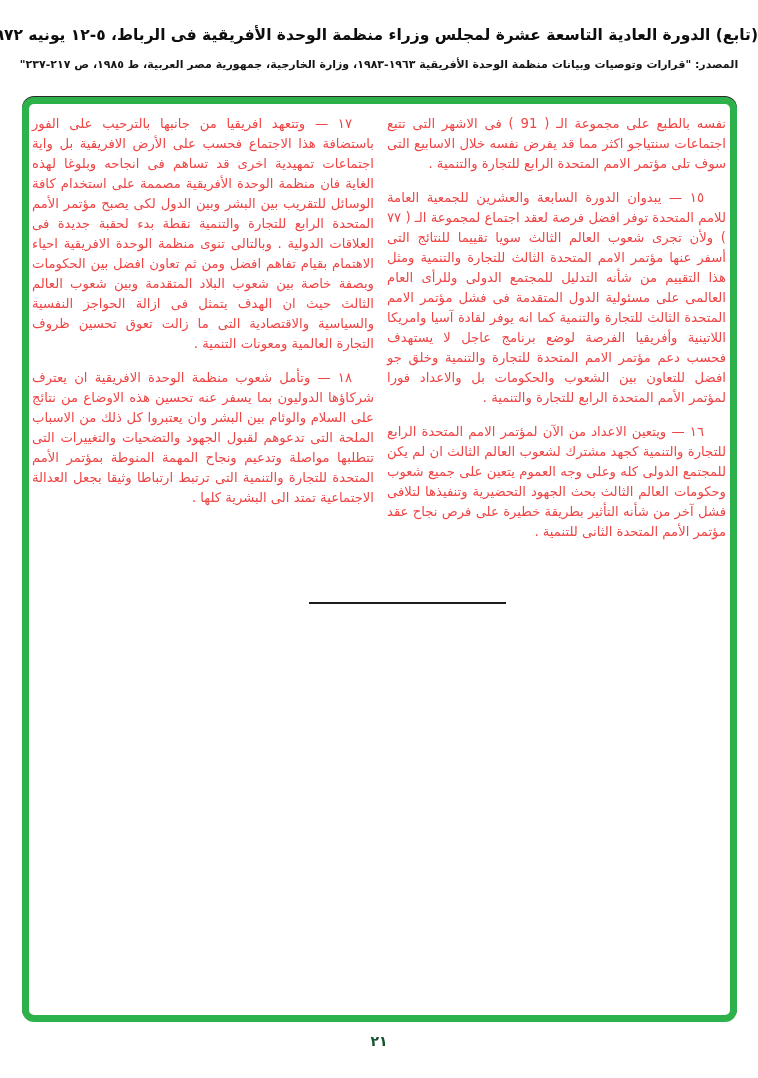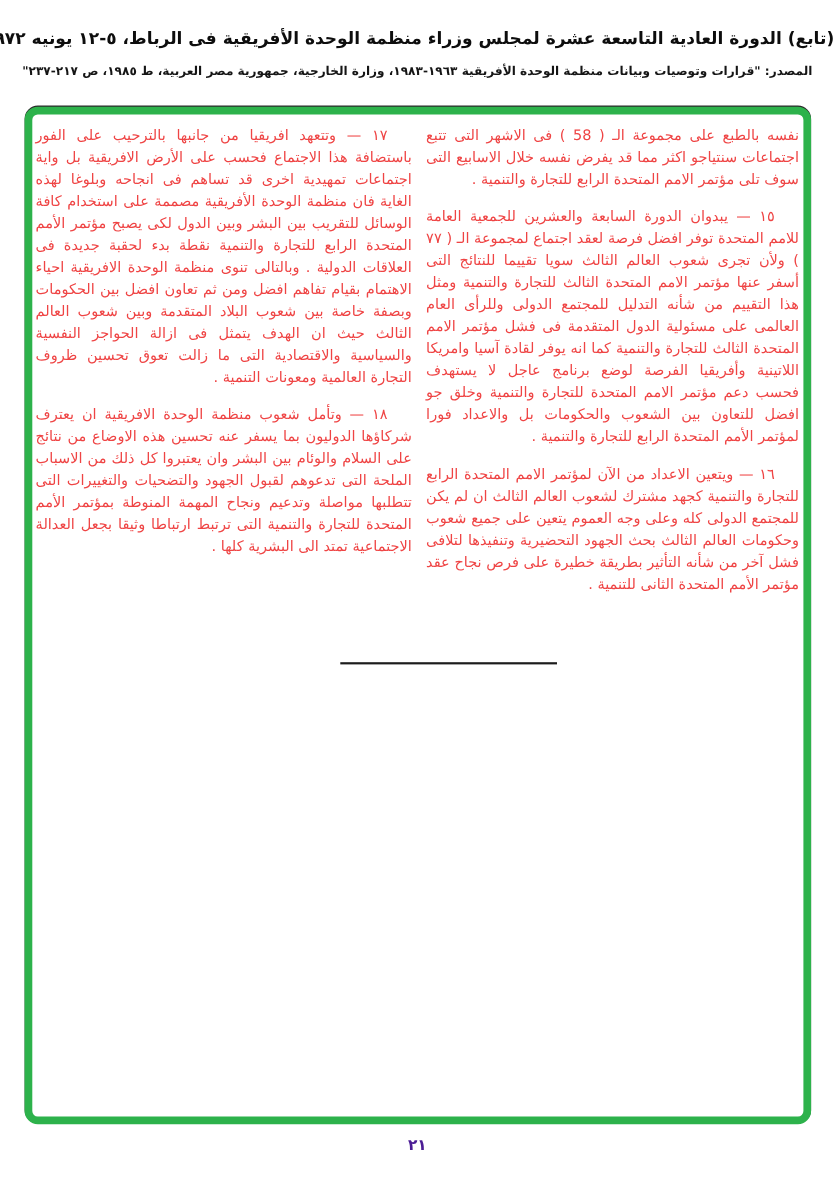--- a/index.html
+++ b/index.html
@@ -84,37 +84,37 @@
     background: #1c1c1c;
   }
   .page-number {
     position: absolute;
     top: 1033px;
     left: 0;
     width: 758px;
     text-align: center;
     font-weight: bold;
     font-size: 14px;
-    color: #4c1d95;
+    color: #14532d;
     letter-spacing: 3px;
   }
 </style>
 </head>
 <body>
 
 <div class="page">
 
   <div class="doc-title">(تابع) الدورة العادية التاسعة عشرة لمجلس وزراء منظمة الوحدة الأفريقية فى الرباط، ٥-١٢ يونيه ١٩٧٢</div>
 
   <div class="doc-source">المصدر: "قرارات وتوصيات وبيانات منظمة الوحدة الأفريقية ١٩٦٣-١٩٨٣، وزارة الخارجية، جمهورية مصر العربية، ط ١٩٨٥، ص ٢١٧-٢٣٧"</div>
 
   <div class="frame" style="border-color: rgb(45, 178, 75);">
 
     <div class="col col-right">
-      <p>نفسه بالطبع على مجموعة الـ ( 58 ) فى الاشهر التى تتبع اجتماعات سنتياجو اكثر مما قد يفرض نفسه خلال الاسابيع التى سوف تلى مؤتمر الامم المتحدة الرابع للتجارة والتنمية .</p>
+      <p>نفسه بالطبع على مجموعة الـ ( 91 ) فى الاشهر التى تتبع اجتماعات سنتياجو اكثر مما قد يفرض نفسه خلال الاسابيع التى سوف تلى مؤتمر الامم المتحدة الرابع للتجارة والتنمية .</p>
       <p class="indent">١٥ — يبدوان الدورة السابعة والعشرين للجمعية العامة للامم المتحدة توفر افضل فرصة لعقد اجتماع لمجموعة الـ ( ٧٧ ) ولأن تجرى شعوب العالم الثالث سويا تقييما للنتائج التى أسفر عنها مؤتمر الامم المتحدة الثالث للتجارة والتنمية ومثل هذا التقييم من شأنه التدليل للمجتمع الدولى وللرأى العام العالمى على مسئولية الدول المتقدمة فى فشل مؤتمر الامم المتحدة الثالث للتجارة والتنمية كما انه يوفر لقادة آسيا وامريكا اللاتينية وأفريقيا الفرصة لوضع برنامج عاجل لا يستهدف فحسب دعم مؤتمر الامم المتحدة للتجارة والتنمية وخلق جو افضل للتعاون بين الشعوب والحكومات بل والاعداد فورا لمؤتمر الأمم المتحدة الرابع للتجارة والتنمية .</p>
       <p class="indent">١٦ — ويتعين الاعداد من الآن لمؤتمر الامم المتحدة الرابع للتجارة والتنمية كجهد مشترك لشعوب العالم الثالث ان لم يكن للمجتمع الدولى كله وعلى وجه العموم يتعين على جميع شعوب وحكومات العالم الثالث بحث الجهود التحضيرية وتنفيذها لتلافى فشل آخر من شأنه التأثير بطريقة خطيرة على فرص نجاح عقد مؤتمر الأمم المتحدة الثانى للتنمية .</p>
     </div>
 
     <div class="col col-left">
       <p class="indent">١٧ — وتتعهد افريقيا من جانبها بالترحيب على الفور باستضافة هذا الاجتماع فحسب على الأرض الافريقية بل واية اجتماعات تمهيدية اخرى قد تساهم فى انجاحه وبلوغا لهذه الغاية فان منظمة الوحدة الأفريقية مصممة على استخدام كافة الوسائل للتقريب بين البشر وبين الدول لكى يصبح مؤتمر الأمم المتحدة الرابع للتجارة والتنمية نقطة بدء لحقبة جديدة فى العلاقات الدولية . وبالتالى تنوى منظمة الوحدة الافريقية احياء الاهتمام بقيام تفاهم افضل ومن ثم تعاون افضل بين الحكومات وبصفة خاصة بين شعوب البلاد المتقدمة وبين شعوب العالم الثالث حيث ان الهدف يتمثل فى ازالة الحواجز النفسية والسياسية والاقتصادية التى ما زالت تعوق تحسين ظروف التجارة العالمية ومعونات التنمية .</p>
       <p class="indent">١٨ — وتأمل شعوب منظمة الوحدة الافريقية ان يعترف شركاؤها الدوليون بما يسفر عنه تحسين هذه الاوضاع من نتائج على السلام والوئام بين البشر وان يعتبروا كل ذلك من الاسباب الملحة التى تدعوهم لقبول الجهود والتضحيات والتغييرات التى تتطلبها مواصلة وتدعيم ونجاح المهمة المنوطة بمؤتمر الأمم المتحدة للتجارة والتنمية التى ترتبط ارتباطا وثيقا بجعل العدالة الاجتماعية تمتد الى البشرية كلها .</p>
     </div>
 
     <div class="divider"></div>

